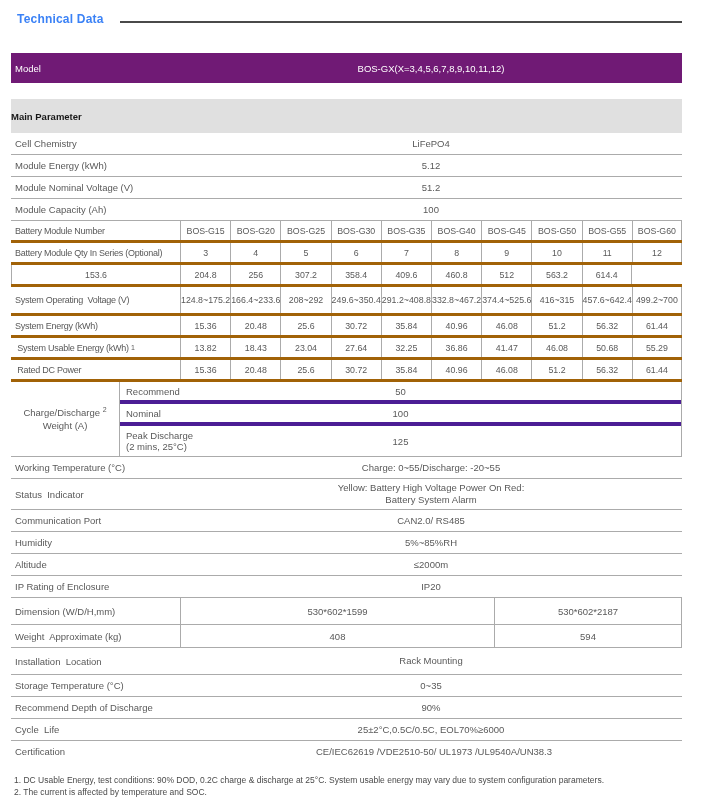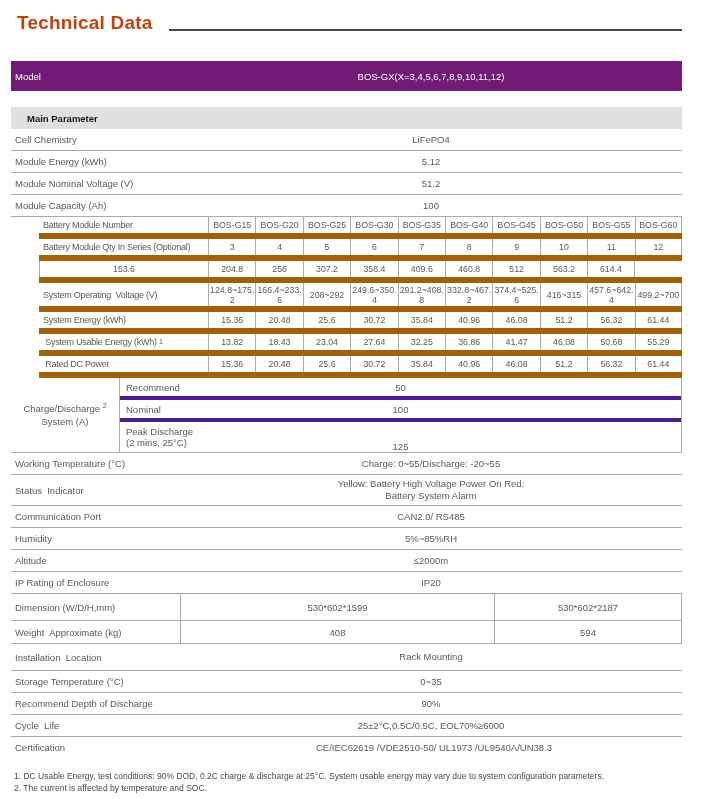--- a/index.html
+++ b/index.html
@@ -7,65 +7,65 @@
   body {
     font-family: "Liberation Sans", sans-serif;
     background: #ffffff;
     color: #595959;
     overflow: hidden;
   }
   .page { padding: 10px 19px 0 11px; }
 
   
   .title-row { display: flex; align-items: flex-end; padding-left: 6px; margin-top: 2px; }
-  .title { font-size: 19px; font-weight: bold; color: #c2410c; letter-spacing: .2px; }
+  .title { font-size: 12px; font-weight: bold; color: #3b82f6; letter-spacing: .2px; }
   .title-rule { flex: 1; border-bottom: 2px solid #4a4a4a; margin-left: 16px; margin-bottom: 3px; }
 
   
   .model-bar { margin-top: 27px; height: 30px; background: #701a75; color: #fff;
     display: flex; align-items: center; font-size: 9.5px; }
   .model-bar .mb-label { width: 169px; padding-left: 4px; }
   .model-bar .mb-value { flex: 1; text-align: center; }
 
   
-  .section-bar { margin-top: 16px; height: 22px; background: #e0e0e0; color: #171717;
-    display: flex; align-items: center; padding-left: 16px; font-size: 9.5px; font-weight: 600; }
+  .section-bar { margin-top: 16px; height: 34px; background: #e0e0e0; color: #171717;
+    display: flex; align-items: center; padding-left: 0; font-size: 9.5px; font-weight: 600; }
 
   
   .row { display: flex; align-items: center; border-bottom: 1px solid #ababab;
     min-height: 22px; font-size: 9.5px; }
   .row .label { width: 169px; padding-left: 4px; white-space: pre; line-height: 11px; }
   .row .value { flex: 1; text-align: center; line-height: 12px; }
   .row-xl { min-height: 31px; }
   .row-lg { min-height: 27px; justify-content: flex-end; }
   .no-bb { border-bottom: none; min-height: 21px; gap: 6px; }
 
   
   .m-row { display: grid; grid-template-columns: 169px repeat(10, 1fr);
-    border-bottom: 6px solid #a16207; min-height: 22px; font-size: 9.5px; margin-left: 28px; }
+    border-bottom: 3px solid #a16207; min-height: 22px; font-size: 9.5px; }
   .m-row.tall { min-height: 29px; }
   .m-row .m-label { display: flex; align-items: center; padding-left: 4px;
     white-space: pre; font-size: 9px; letter-spacing: -0.25px; }
   .m-row .cell { border-left: 1px solid #ababab; display: flex; align-items: center;
     justify-content: center; text-align: center; font-size: 8.8px; line-height: 10px;
     padding: 1px 0; word-break: break-all; }
   .m-row .cell:last-child { border-right: 1px solid #ababab; }
 
   sup { font-size: 7px; line-height: 0; }
 
   
   .cg { display: flex; border-bottom: 1px solid #ababab; border-right: 1px solid #ababab;
     font-size: 9.5px; }
   .cg-label { width: 109px; border-right: 1px solid #ababab; display: flex; flex-direction: column;
     align-items: center; justify-content: center; text-align: center; line-height: 13px; }
   .cg-rows { flex: 1; display: flex; flex-direction: column; }
   .cg-row { position: relative; display: flex; align-items: center; min-height: 22px;
     border-bottom: 4px solid #4c1d95; }
   .cg-row:last-child { border-bottom: none; }
-  .cg-row.tall { min-height: 30px; align-items: flex-end; }
+  .cg-row.tall { min-height: 30px; }
   .cg-sub-label { position: absolute; left: 6px; top: 50%; transform: translateY(-50%); line-height: 11px; }
   .cg-value { width: 100%; text-align: center; }
 
   
   .dual { display: grid; grid-template-columns: 169px 314px 1fr;
     border-bottom: 1px solid #ababab; min-height: 26px; font-size: 9.5px; }
   .dual .label { display: flex; align-items: center; padding-left: 4px; white-space: pre; }
   .dual .cell { border-left: 1px solid #ababab; display: flex; align-items: center; justify-content: center; }
   .dual .cell:last-child { border-right: 1px solid #ababab; }
   .dual.first { min-height: 27px; }
@@ -201,21 +201,21 @@
         <div class="cell">46.08</div>
         <div class="cell">51.2</div>
         <div class="cell">56.32</div>
         <div class="cell">61.44</div>
       </div>
     </div>
 
   <div class="cg">
     <div class="cg-label">
       <div><span>Charge/Discharge</span> <sup>2</sup></div>
-      <div>System (A)</div>
+      <div>Weight (A)</div>
     </div>
     <div class="cg-rows" id="cg-rows">
         <div class="cg-row">
           <div class="cg-sub-label">
             <div>Recommend</div>
           </div>
           <div class="cg-value">50</div>
         </div>
         <div class="cg-row">
           <div class="cg-sub-label">

